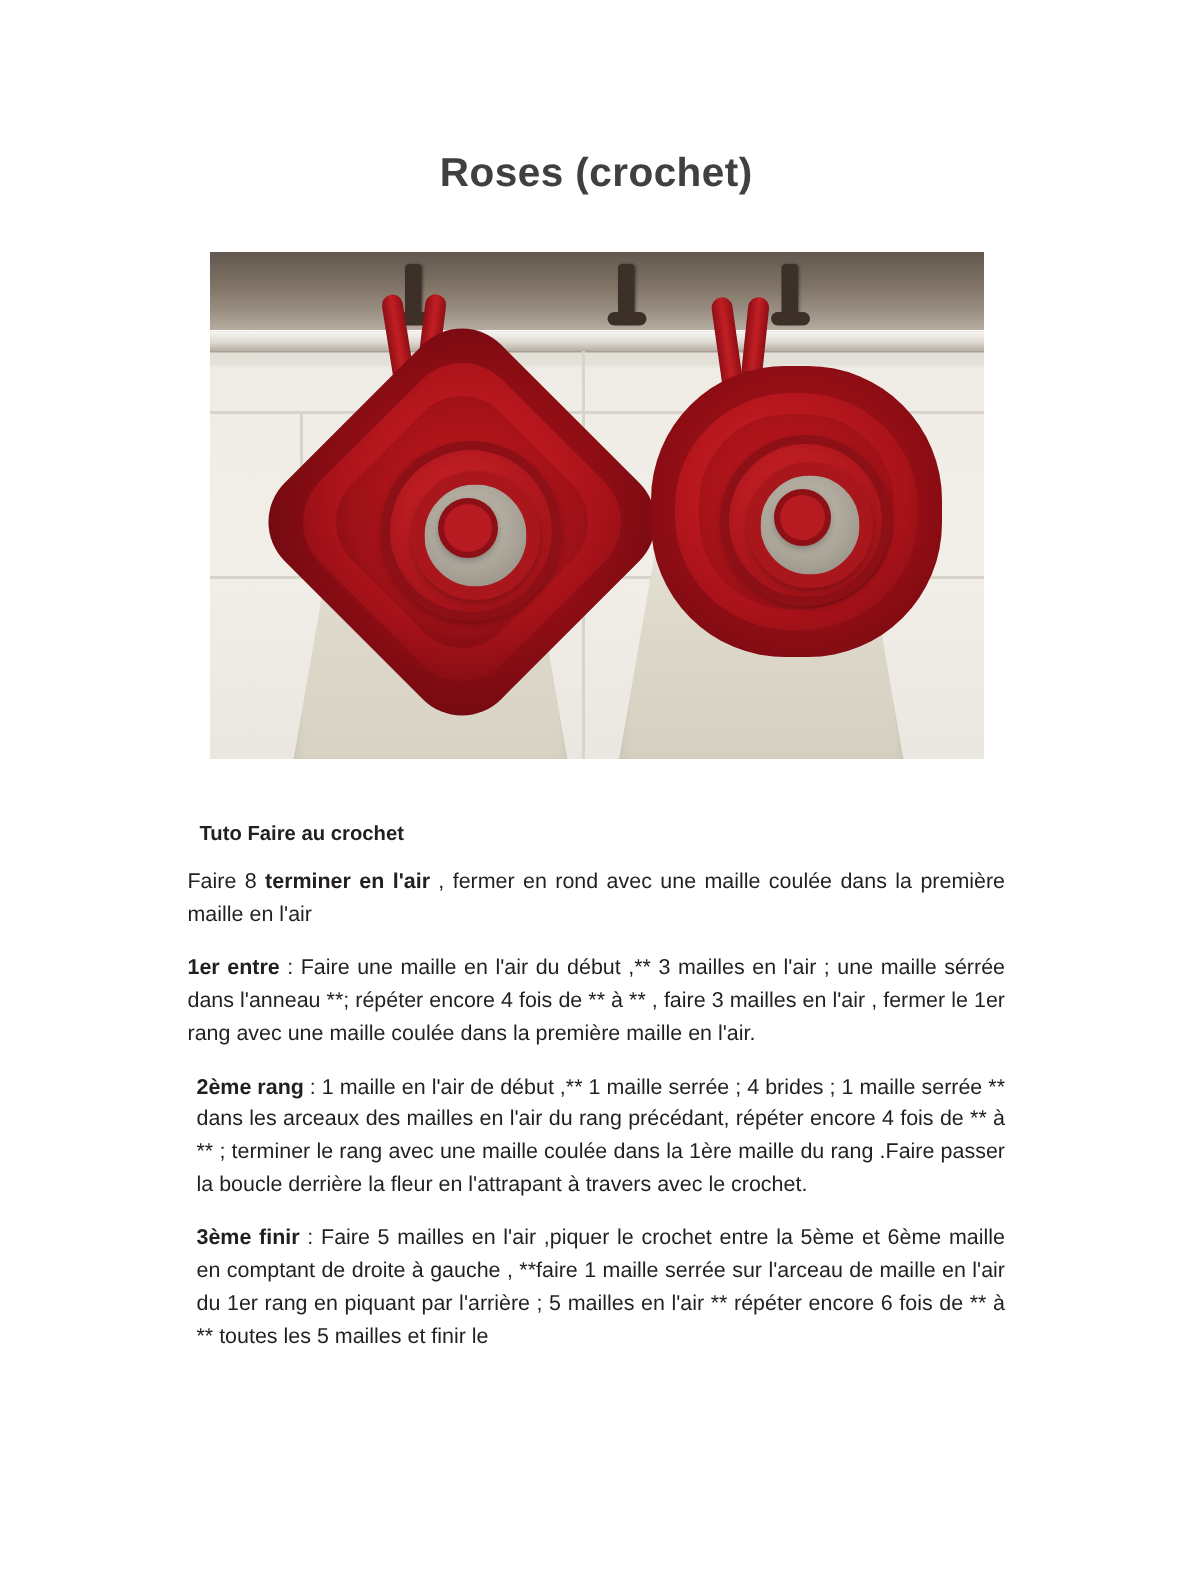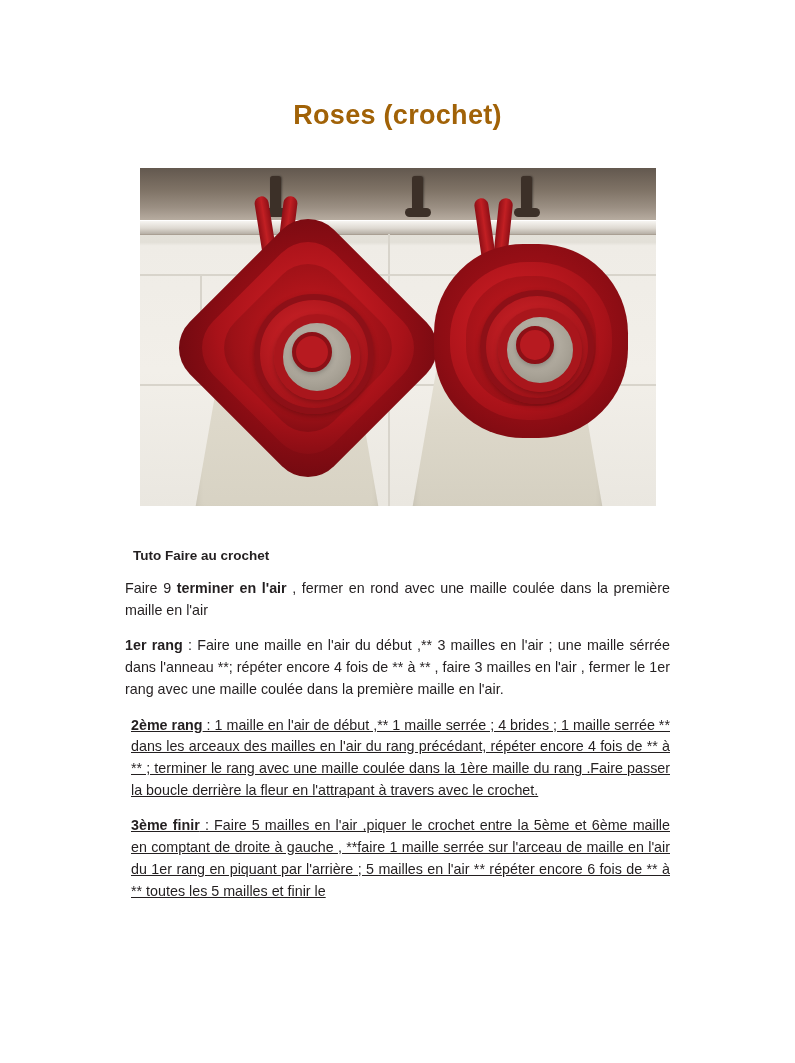--- a/index.html
+++ b/index.html
@@ -18,21 +18,21 @@
   .page {
     width: 795px;
     height: 1063px;
     position: relative;
     box-sizing: border-box;
   }
   .title {
     text-align: center;
     font-size: 27px;
     font-weight: bold;
-    color: #a16207;
+    color: #404040;
     margin: 0;
     padding-top: 100px;
     letter-spacing: 0.3px;
   }
   .photo-wrap {
     width: 516px;
     height: 338px;
     margin: 37px auto 0 auto;
     position: relative;
     overflow: hidden;
@@ -148,21 +148,20 @@
     font-size: 14.3px;
     line-height: 1.52;
     color: #231f20;
   }
   .body-text p {
     margin: 0 0 14px 0;
     text-align: justify;
   }
   .body-text p.indent {
     padding-left: 6px;
-    text-decoration: underline;
   }
   .body-text b {
     font-weight: bold;
   }
   .page-number {
     position: absolute;
     left: 0;
     right: 0;
     top: 1066px;
     text-align: left;
@@ -223,24 +222,24 @@
         <div class="ring" style="left:62px; top:62px; width:66px; height:66px; background:radial-gradient(circle at 45% 40%, #c6c0b4 0%, #a8a296 60%, #8e887c 100%); border:9px solid #a9161c;"></div>
         <div class="ring" style="left:80px; top:80px; width:30px; height:30px; background:#b71a20; border:4px solid #8c1016;"></div>
       </div>
     </div>
   </div>
 
   <div class="caption">Tuto Faire au crochet</div>
 
   <div class="body-text">
     <p>
-      <span>Faire 9 </span><b>terminer en l'air</b><span> , fermer en rond avec une maille coulée dans la première maille en l'air</span>
+      <span>Faire 8 </span><b>terminer en l'air</b><span> , fermer en rond avec une maille coulée dans la première maille en l'air</span>
     </p>
     <p>
-      <b>1er rang</b><span> : Faire une maille en l'air du début ,** 3 mailles en l'air ; une maille sérrée dans l'anneau **;  répéter encore 4 fois de ** à ** , faire 3 mailles en l'air , fermer le 1er rang avec une maille coulée dans la première maille en l'air.</span>
+      <b>1er entre</b><span> : Faire une maille en l'air du début ,** 3 mailles en l'air ; une maille sérrée dans l'anneau **;  répéter encore 4 fois de ** à ** , faire 3 mailles en l'air , fermer le 1er rang avec une maille coulée dans la première maille en l'air.</span>
     </p>
     <p class="indent">
       <b> 2ème rang</b><span> : 1 maille en l'air de début ,** 1 maille serrée ; 4 brides ; 1 maille serrée ** dans les arceaux des mailles en l'air du rang précédant, répéter encore 4 fois de ** à ** ; terminer le rang avec une maille coulée dans la 1ère maille du rang .Faire passer la boucle derrière la fleur en l'attrapant à travers avec le crochet.</span>
     </p>
     <p class="indent">
       <b> 3ème finir</b><span> : Faire 5 mailles en l'air ,piquer le crochet entre la 5ème et 6ème maille en comptant de droite à gauche , **faire 1 maille serrée sur l'arceau de maille en l'air du 1er rang en piquant par l'arrière ; 5 mailles en l'air  ** répéter encore 6 fois de ** à ** toutes les 5 mailles et finir le</span>
     </p>
   </div>
 
   <div class="page-number">24</div>

